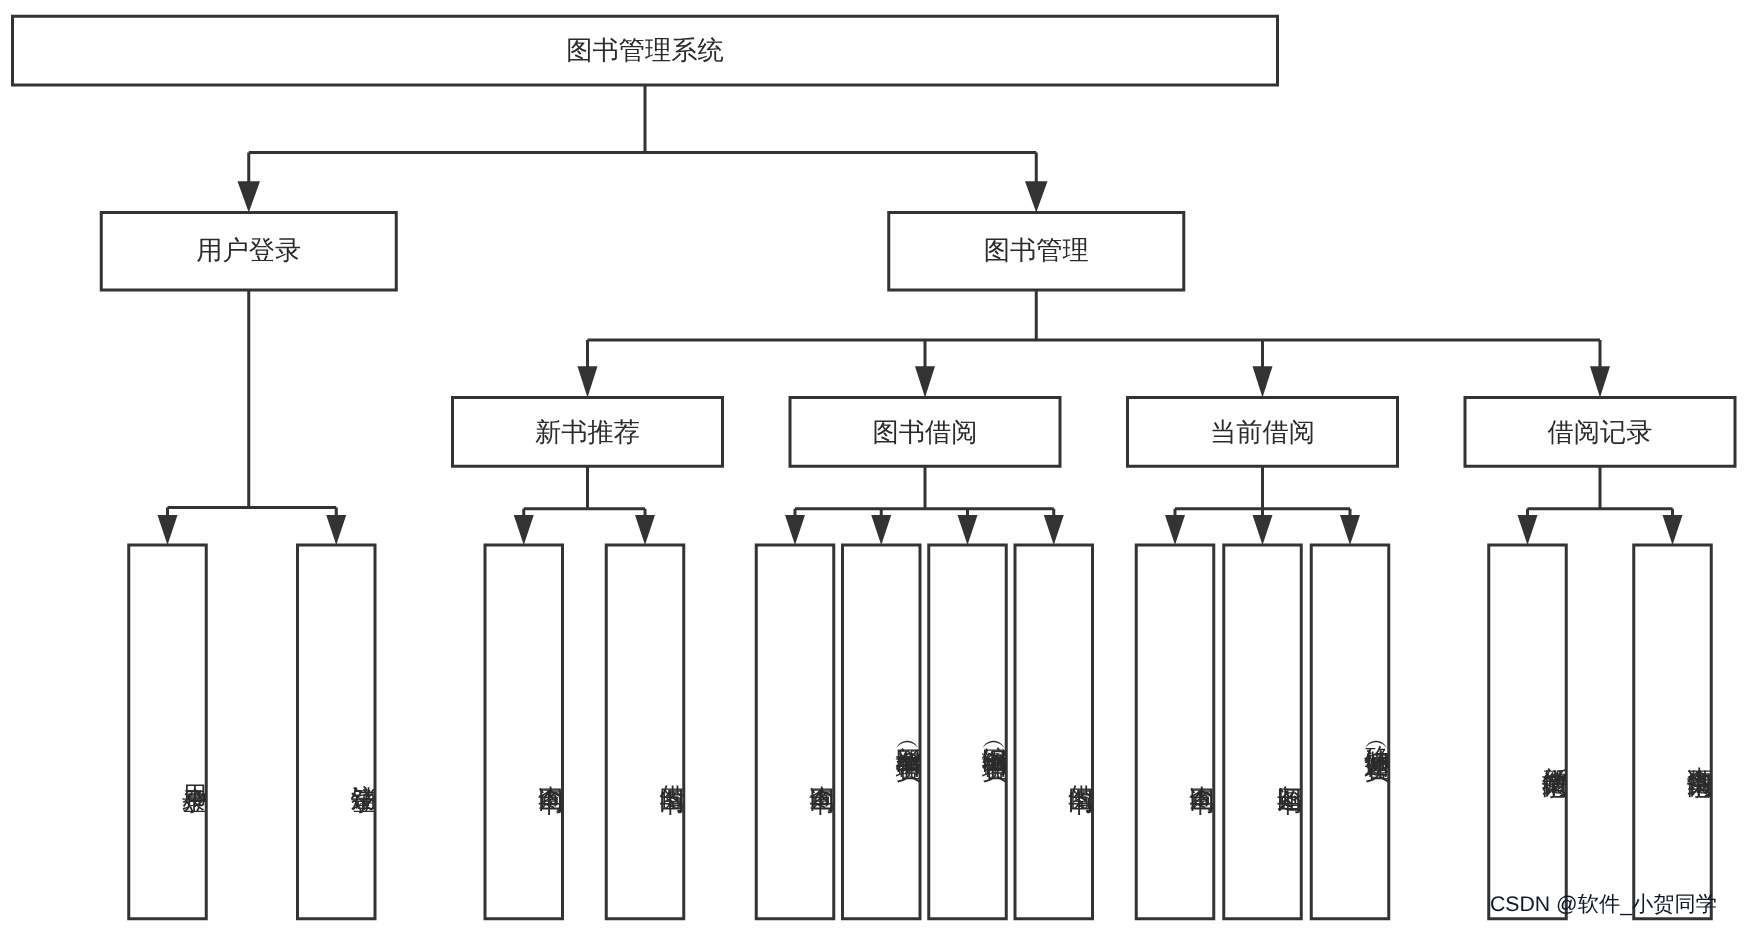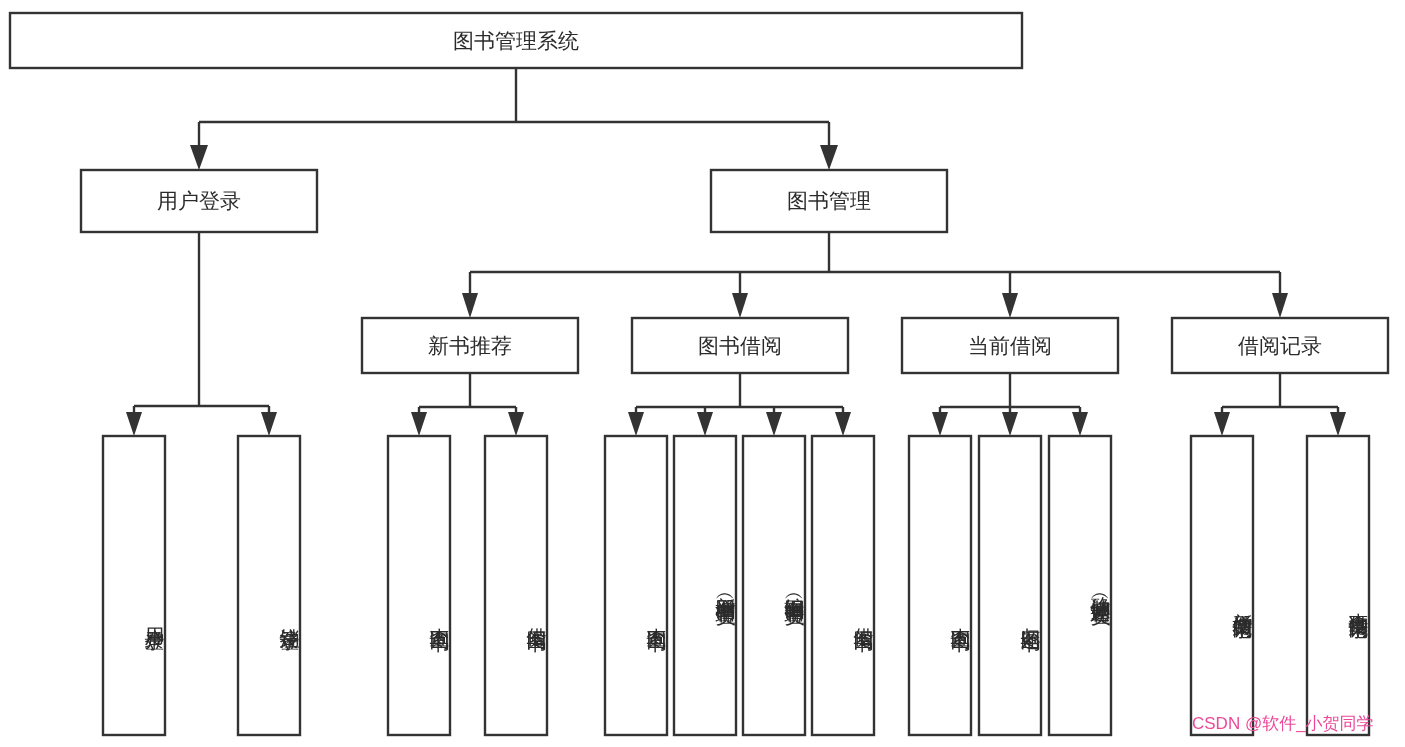--- a/index.html
+++ b/index.html
@@ -59,21 +59,21 @@
     letter-spacing: 1.5px;
     display: flex;
     align-items: flex-start;
     justify-content: center;
     pointer-events: none;
   }
   .watermark {
     position: absolute;
     font-family: "Liberation Sans", "DejaVu Sans", sans-serif;
     font-size: 17px;
-    color: #ec4899;
+    color: #0f172a;
     white-space: nowrap;
     left: 1192px;
     top: 712px;
   }
 </style>
 </head>
 <body>
 
 <div id="diagram-root">
 

